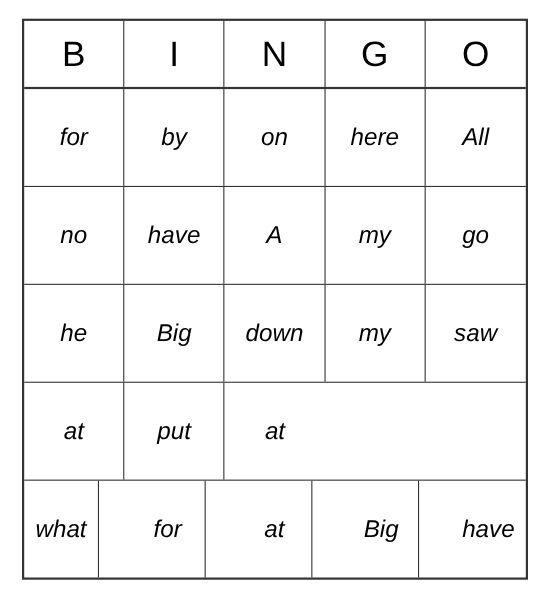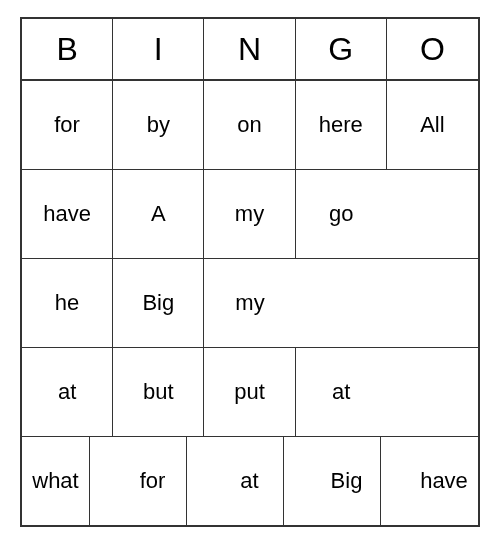--- a/index.html
+++ b/index.html
@@ -50,20 +50,21 @@
       display: flex;
       flex-direction: column;
       flex: 1;
     }
 
     .bingo-row {
       display: grid;
       grid-template-columns: repeat(5, 1fr);
       flex: 1;
       border-bottom: 1px solid #333;
+      font-style: italic;
     }
 
     .bingo-row:last-child {
       border-bottom: none;
       gap: 29px;
     }
 
     .bingo-cell {
       display: flex;
       justify-content: center;
@@ -90,33 +91,35 @@
   </div>
   <div class="bingo-body">
     <div class="bingo-row">
       <div class="bingo-cell">for</div>
       <div class="bingo-cell">by</div>
       <div class="bingo-cell">on</div>
       <div class="bingo-cell">here</div>
       <div class="bingo-cell">All</div>
     </div>
     <div class="bingo-row">
+      <div class="bingo-cell">no</div>
       <div class="bingo-cell">have</div>
       <div class="bingo-cell">A</div>
       <div class="bingo-cell">my</div>
       <div class="bingo-cell">go</div>
     </div>
     <div class="bingo-row">
       <div class="bingo-cell">he</div>
       <div class="bingo-cell">Big</div>
+      <div class="bingo-cell">down</div>
       <div class="bingo-cell">my</div>
+      <div class="bingo-cell">saw</div>
     </div>
     <div class="bingo-row">
       <div class="bingo-cell">at</div>
-      <div class="bingo-cell">but</div>
       <div class="bingo-cell">put</div>
       <div class="bingo-cell">at</div>
     </div>
     <div class="bingo-row">
       <div class="bingo-cell">what</div>
       <div class="bingo-cell">for</div>
       <div class="bingo-cell">at</div>
       <div class="bingo-cell">Big</div>
       <div class="bingo-cell">have</div>
     </div>

